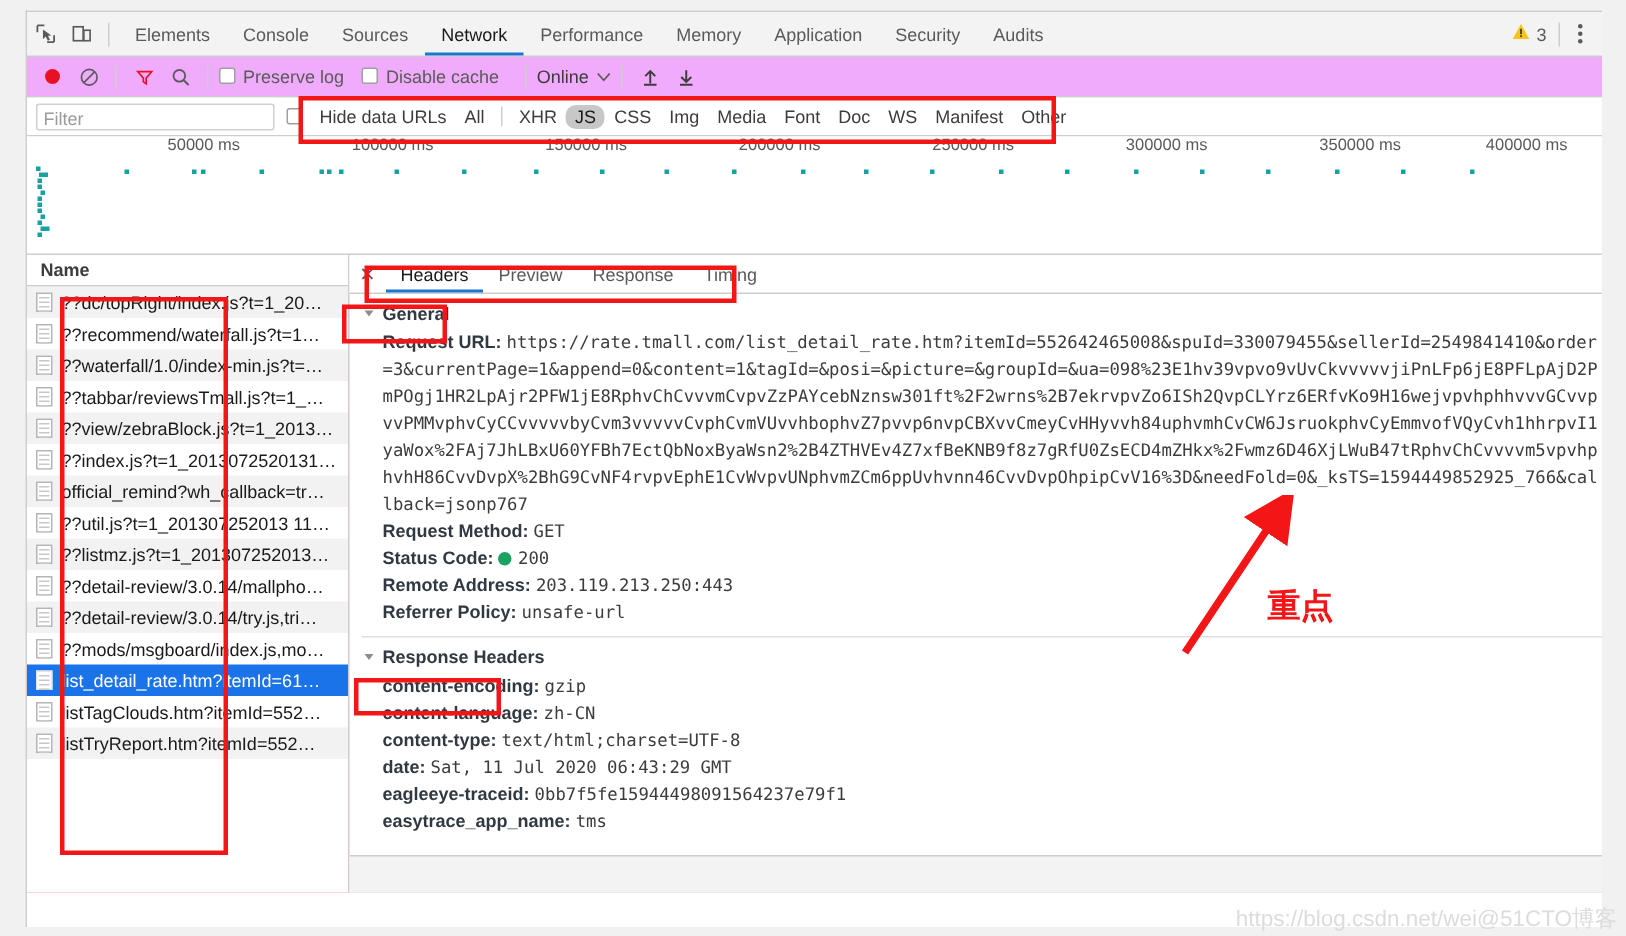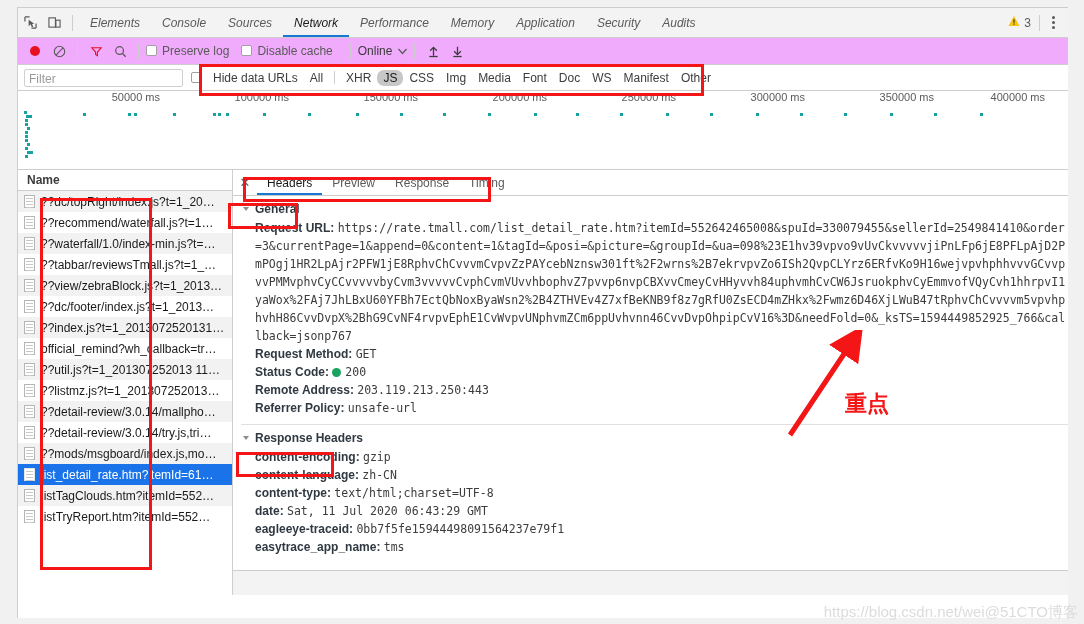--- a/index.html
+++ b/index.html
@@ -22,21 +22,21 @@
     border-bottom:1px solid #cdcdcd;background:#f3f3f3;
     position:relative;
   }
   .tb-icon{
     width:24px;height:26px;display:flex;align-items:center;justify-content:center;
     cursor:pointer;
   }
   .tb-sep{width:1px;height:16px;background:#cdcdcd;margin:0 6px;}
   .tab{
     padding:0 11px;height:28px;line-height:28px;font-size:12px;color:#5a5a5a;
-    cursor:pointer;white-space:nowrap;font-style:italic;
+    cursor:pointer;white-space:nowrap;
   }
   .tab.active{color:#1a1a1a;box-shadow:inset 0 -2px 0 #1976d2;}
   .tabbar-right{margin-left:auto;display:flex;align-items:center;padding-right:9px;}
   .warn-badge{display:flex;align-items:center;gap:4px;font-size:12px;color:#5a5a5a;}
   .vsep{width:1px;height:16px;background:#cdcdcd;margin:0 8px;}
   .dots{display:flex;flex-direction:column;gap:2px;align-items:center;cursor:pointer;padding:2px 4px;}
   .dots i{width:3px;height:3px;background:#5a5a5a;border-radius:50%;display:block;}
 
   
   .nettool{
@@ -352,24 +352,20 @@
           <div class="row">
             <span class="doc-ico"></span>
             <span class="rowname">??tabbar/reviewsTmall.js?t=1_…</span>
           </div>
           <div class="row">
             <span class="doc-ico"></span>
             <span class="rowname">??view/zebraBlock.js?t=1_2013…</span>
           </div>
           <div class="row">
             <span class="doc-ico"></span>
-            <span class="rowname">??dc/footer/index.js?t=1_2013…</span>
-          </div>
-          <div class="row">
-            <span class="doc-ico"></span>
             <span class="rowname">??index.js?t=1_2013072520131…</span>
           </div>
           <div class="row">
             <span class="doc-ico"></span>
             <span class="rowname">official_remind?wh_callback=tr…</span>
           </div>
           <div class="row">
             <span class="doc-ico"></span>
             <span class="rowname">??util.js?t=1_201307252013 11…</span>
           </div>

